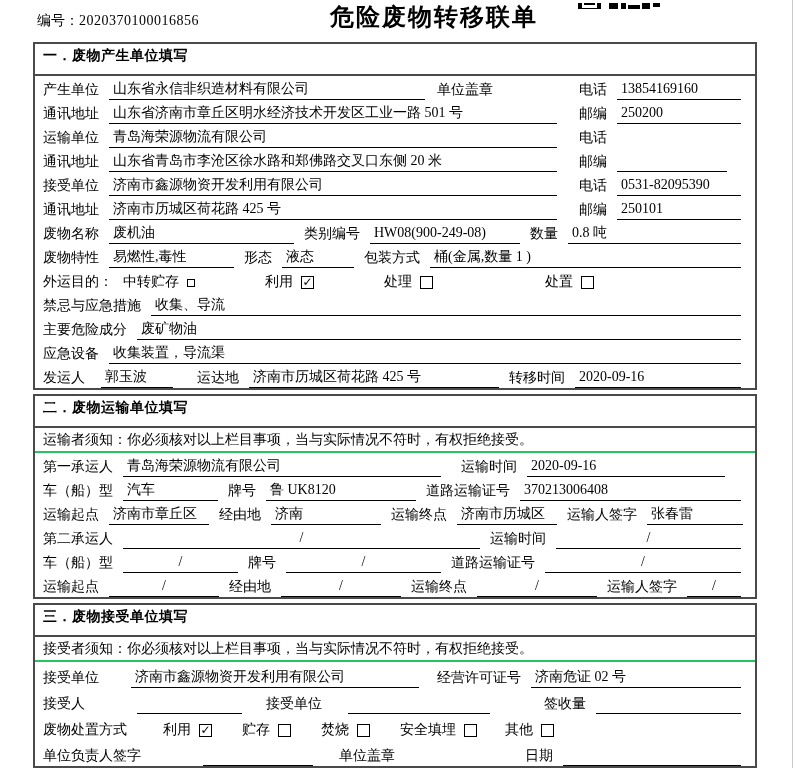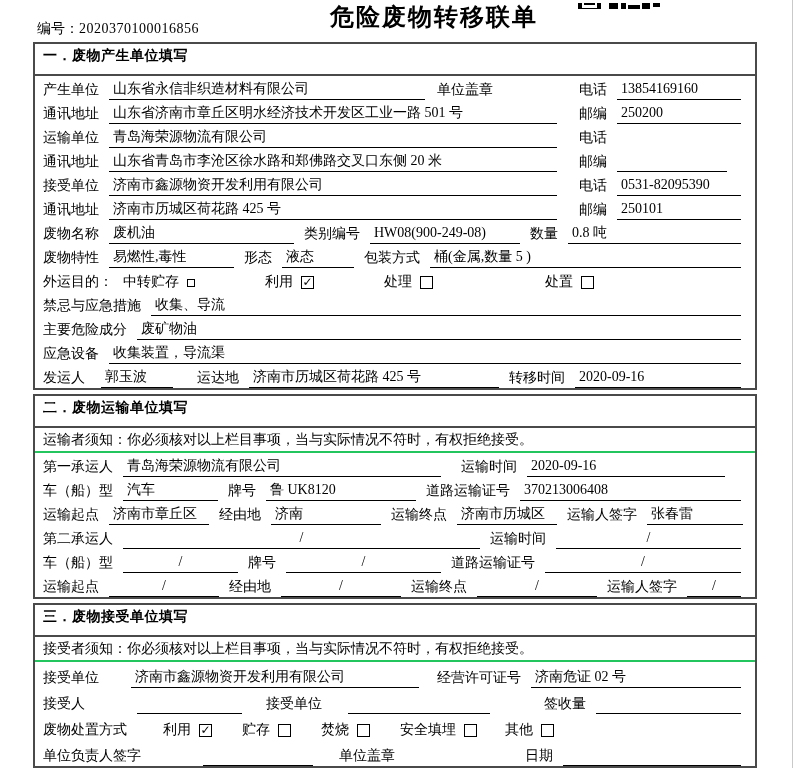--- a/index.html
+++ b/index.html
@@ -3,21 +3,21 @@
 <meta charset="utf-8">
 <style>
   * { margin:0; padding:0; box-sizing:border-box; }
   html,body { width:796px; height:768px; background:#ffffff; overflow:hidden; }
   body { font-family:"Liberation Serif","DejaVu Serif",serif; font-size:14px; color:#000;
          position:relative; }
   .page-edge { position:absolute; left:792px; top:0; width:1px; height:768px; background:#c9c9c9; }
 
   
   .doc-header { position:relative; height:42px; }
-  .doc-number { position:absolute; left:37px; top:20px; font-size:14px; white-space:nowrap; }
+  .doc-number { position:absolute; left:37px; top:12px; font-size:14px; white-space:nowrap; }
   .doc-number .num { letter-spacing:0.5px; }
   .doc-title  { position:absolute; left:330px; top:1px; font-size:24px; font-weight:bold;
                 font-family:"DejaVu Sans","Liberation Sans",sans-serif; letter-spacing:2px; white-space:nowrap; }
   .qr-frag { position:absolute; left:578px; top:0; width:86px; height:9px; overflow:hidden; }
 
   
   .sections { margin-left:33px; width:724px; }
   .section { border:2px solid #4a4a4a; margin-bottom:4px; background:#fff; }
   .sec-header { font-family:"DejaVu Sans","Liberation Sans",sans-serif; font-weight:bold;
                 font-size:14px; height:32px; line-height:23px; padding-left:8px;
@@ -142,21 +142,21 @@
         <span class="val" style="width: 150px;">HW08(900-249-08)</span>
         <span class="lbl">数量</span>
         <span class="val flex" style="margin-right: 6px;">0.8 吨</span>
       </div>
       <div class="row">
         <span class="lbl">废物特性</span>
         <span class="val" style="width: 125px;">易燃性,毒性</span>
         <span class="lbl">形态</span>
         <span class="val" style="width: 72px;">液态</span>
         <span class="lbl">包装方式</span>
-        <span class="val flex" style="margin-right: 6px;">桶(金属,数量 5 )</span>
+        <span class="val flex" style="margin-right: 6px;">桶(金属,数量 1 )</span>
       </div>
       <div class="row">
         <span class="lbl">外运目的：</span>
         <span class="cbw">
           <span class="cb-label">中转贮存</span>
           <span class="cb small"></span>
         </span>
         <span class="gap" style="width: 70px;"></span>
         <span class="cbw">
           <span class="cb-label">利用</span>

